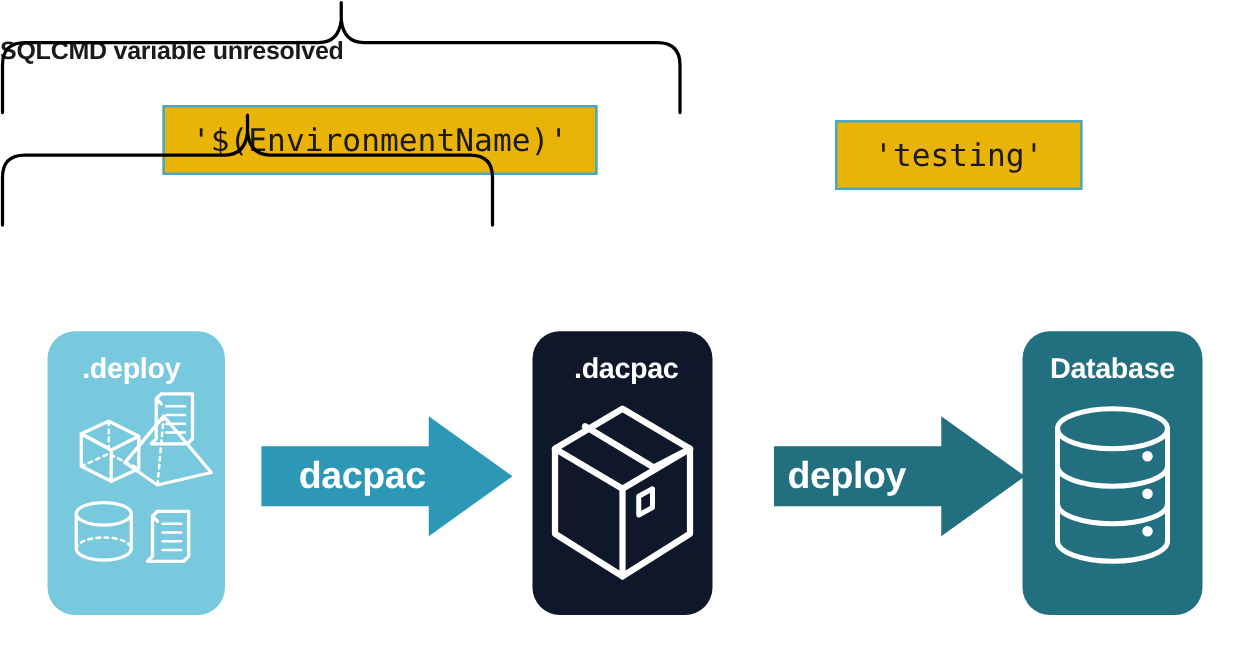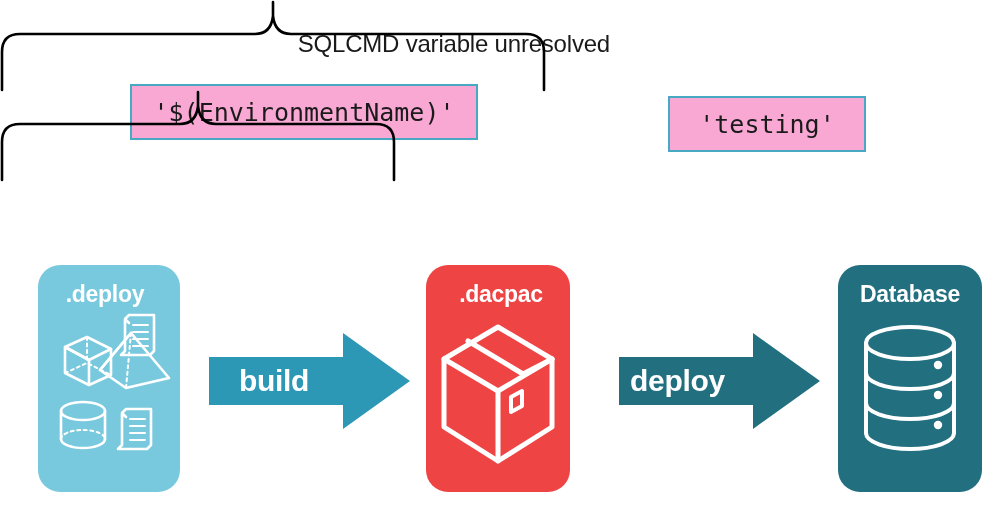--- a/index.html
+++ b/index.html
@@ -20,36 +20,36 @@
     position: absolute;
     left: 0; top: 0;
     width: 1000px;
     height: 522px;
   }
 
   
   .section-heading {
     position: absolute;
     font-family: "Liberation Sans", sans-serif;
-    font-weight: normal;
-    font-size: 24px;
+    font-weight: bold;
+    font-size: 20px;
     color: #1a1a1a;
     letter-spacing: -0.2px;
-    text-align: right;
+    text-align: left;
     white-space: nowrap;
   }
   #heading-left  { left: 0px;   top: 30px; width: 610px; }
   #heading-right { left: 570px; top: 30px; width: 430px; }
 
   
   .value-box {
     position: absolute;
     box-sizing: border-box;
     border: 2px solid #49A8C4;
-    background: #f9a8d4;
+    background: #eab308;
     display: flex;
     align-items: center;
     justify-content: center;
   }
   .value-box .value-text {
     font-family: "DejaVu Sans Mono", "Liberation Mono", monospace;
     font-size: 25px;
     color: #1a1a1a;
     letter-spacing: 0px;
     white-space: nowrap;
@@ -84,22 +84,22 @@
     white-space: nowrap;
   }
   .stage-box .stage-art {
     position: absolute;
     left: 0; right: 0;
     top: 46px;
     bottom: 0;
   }
 
   #box-sqlproj  { left: 38px;  top: 265px; width: 142px; height: 227px; background: #79C9DE; }
-  #box-dacpac   { left: 426px; top: 265px; width: 144px; height: 227px; background: #ef4444; }
-  #box-database { left: 818px; top: 265px; width: 144px; height: 227px; background: #226F80; margin-left: 20px; }
+  #box-dacpac   { left: 426px; top: 265px; width: 144px; height: 227px; background: #0f172a; }
+  #box-database { left: 818px; top: 265px; width: 144px; height: 227px; background: #226F80; }
 
   #box-sqlproj .stage-label  { left: -8px; }
   #box-dacpac .stage-label   { left: 6px; }
 
   
   .arrow-wrap {
     position: absolute;
   }
   .arrow-wrap .arrow-label {
     position: absolute;
@@ -208,21 +208,21 @@
           </g>
         </g>
       </svg>
     </div>
   </div>
 
   <div class="arrow-wrap" id="arrow-build">
     <svg width="201" height="96" viewBox="0 0 201 96">
       <path d="M 0 24 L 134 24 L 134 0 L 201 48 L 134 96 L 134 72 L 0 72 Z" fill="#2D97B6"></path>
     </svg>
-    <div class="arrow-label">build</div>
+    <div class="arrow-label">dacpac</div>
   </div>
 
   <div class="stage-box" id="box-dacpac">
     <div class="stage-label">.dacpac</div>
     <div class="stage-art">
       <svg width="144" height="181" viewBox="0 0 144 181">
         <g stroke="#ffffff" fill="none" stroke-width="5" stroke-linejoin="round" stroke-linecap="round">
 
           <path d="M 18 48 L 18 116 L 72 150 L 126 116 L 126 48 L 72 16 Z"></path>
 

